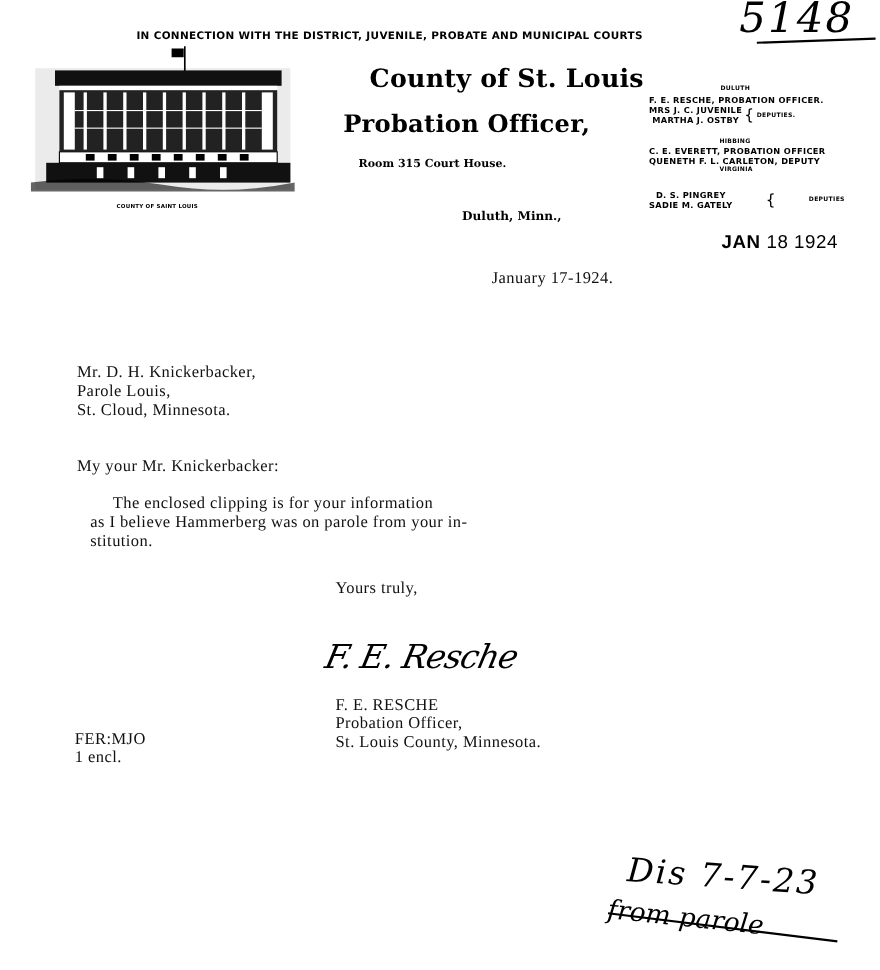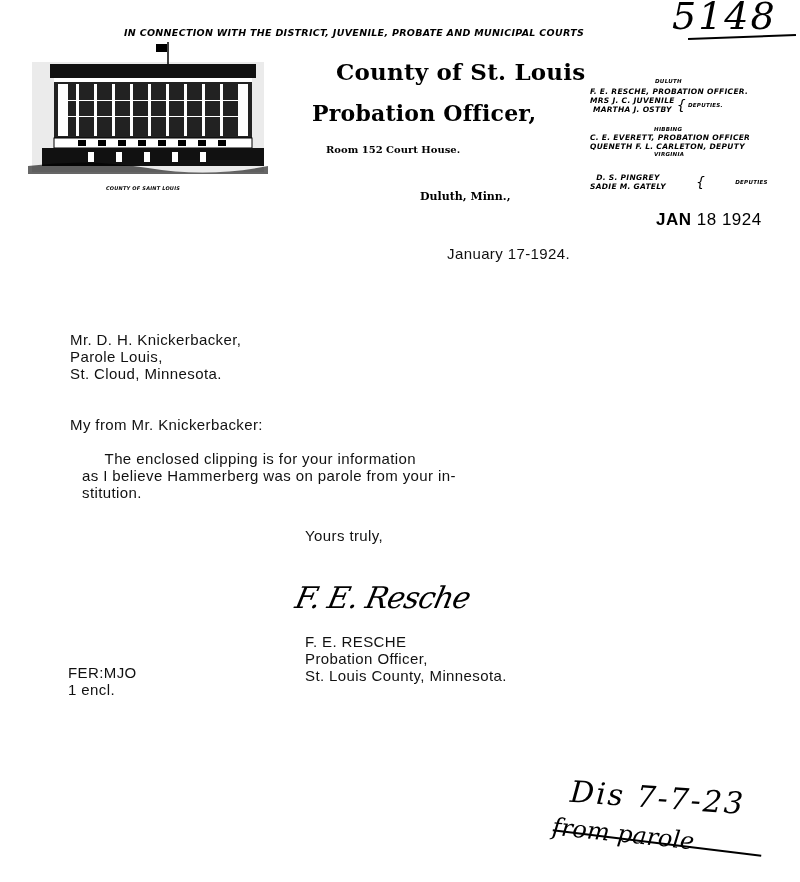--- a/index.html
+++ b/index.html
@@ -1,19 +1,19 @@
 <!DOCTYPE html>
 <html><head>
 <meta charset="utf-8">
 <style>
   html, body { margin: 0; padding: 0; background: #ffffff; }
   body { width: 800px; height: 882px; position: relative; overflow: hidden; color: #000; }
   .abs { position: absolute; }
-  .tw { font-family: Liberation Sans, sans-serif; font-size: 15px; line-height: 17px; white-space: pre; letter-spacing: 0.4px; color: #111; }
-  .caps { font-family: "DejaVu Sans", sans-serif; font-weight: bold; letter-spacing: 0.3px; white-space: nowrap; font-style: italic; }
+  .tw { font-family: Liberation Serif, serif; font-size: 15px; line-height: 17px; white-space: pre; letter-spacing: 0.4px; color: #111; }
+  .caps { font-family: "DejaVu Sans", sans-serif; font-weight: bold; letter-spacing: 0.3px; white-space: nowrap; }
   .goth { font-family: "DejaVu Serif", serif; font-weight: bold; white-space: nowrap; }
   .hand { font-family: "DejaVu Serif", serif; font-style: italic; white-space: nowrap; }
 
   #connection-line { left: 124px; top: 27px; font-size: 9.5px; }
   #building { left: 28px; top: 40px; width: 240px; height: 140px; }
   #building-caption { left: 106px; top: 185px; font-size: 5px; letter-spacing: 0.2px; }
   #county-title { left: 296px; top: 58px; font-size: 23px; letter-spacing: 0.2px; margin-left: 40px; }
   #office-title { left: 312px; top: 100px; font-size: 22px; letter-spacing: 0.2px; }
   #room-line { left: 326px; top: 144px; font-size: 10px; }
 
@@ -101,21 +101,21 @@
         <rect x="144" y="112" width="6" height="10"></rect>
       <rect x="172" y="112" width="6" height="10"></rect>
     </g>
     <path d="M0 126 Q60 118 120 128 T240 126 L240 134 L0 134 Z" fill="#000" opacity="0.6"></path>
   </svg>
 </div>
 <div id="building-caption" class="abs caps">COUNTY OF SAINT LOUIS</div>
 
 <div id="county-title" class="abs goth">County of St. Louis</div>
 <div id="office-title" class="abs goth">Probation Officer,</div>
-<div id="room-line" class="abs goth">Room 152 Court House.</div>
+<div id="room-line" class="abs goth">Room 315 Court House.</div>
 
 <div id="city-duluth" class="abs caps staff small">DULUTH</div>
 <div id="duluth-po" class="abs caps staff">F. E. RESCHE, PROBATION OFFICER.</div>
 <div id="duluth-deps" class="abs caps staff" style="display:flex;align-items:center;">
   <div>
     <div>MRS J. C. JUVENILE</div>
     <div>MARTHA J. OSTBY</div>
   </div>
   <span style="font-size:14px;margin:0 2px;font-weight:normal;">{</span>
   <span class="small" style="font-size:5.5px;">DEPUTIES.</span>
@@ -141,21 +141,21 @@
 <div id="received-stamp" class="abs">
   <b>JAN</b>
   <span>18</span>
   <span>1924</span>
 </div>
 
 <div id="letter-date" class="abs tw">January 17-1924.</div>
 <div id="recipient" class="abs tw">Mr. D. H. Knickerbacker,
 Parole Louis,
 St. Cloud, Minnesota.</div>
-<div id="salutation" class="abs tw">My from Mr. Knickerbacker:</div>
+<div id="salutation" class="abs tw">My your Mr. Knickerbacker:</div>
 <div id="body-text" class="abs tw">     The enclosed clipping is for your information
 as I believe Hammerberg was on parole from your in-
 stitution.</div>
 <div id="closing" class="abs tw">Yours truly,</div>
 <div id="signature" class="abs hand">F. E. Resche</div>
 <div id="sig-block" class="abs tw">F. E. RESCHE
 Probation Officer,
 St. Louis County, Minnesota.</div>
 <div id="ref-initials" class="abs tw">FER:MJO
 1 encl.</div>

